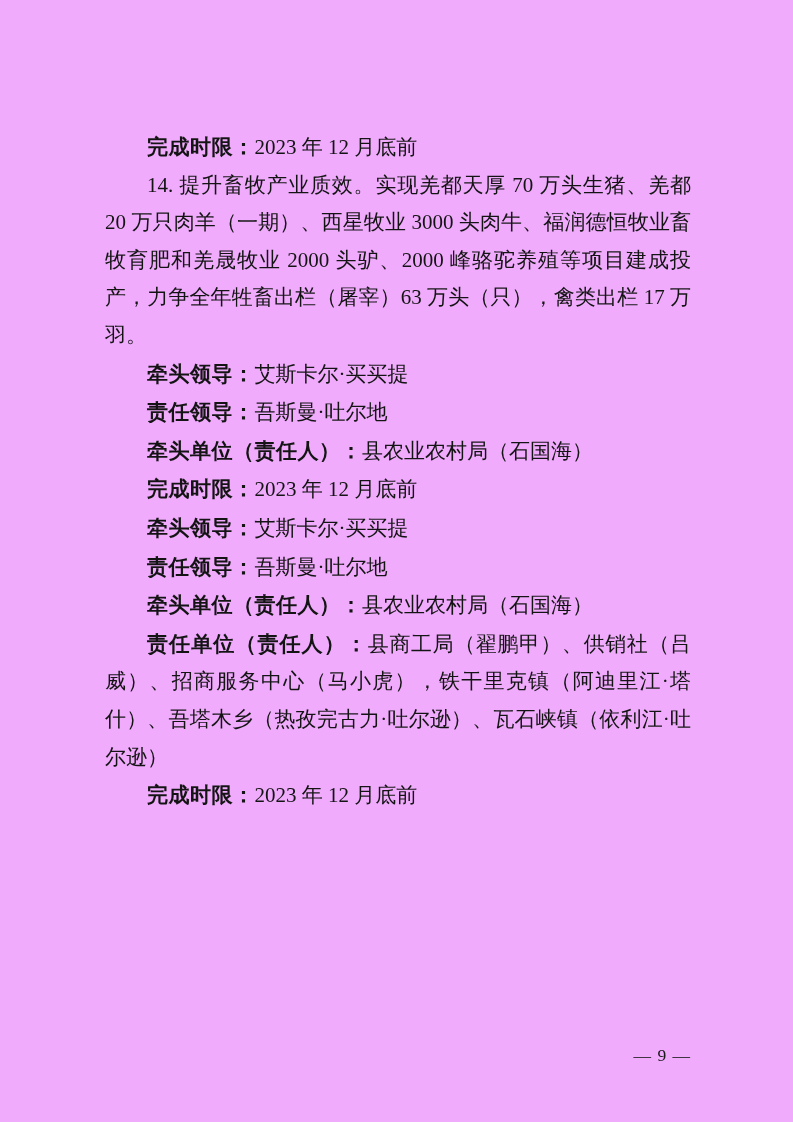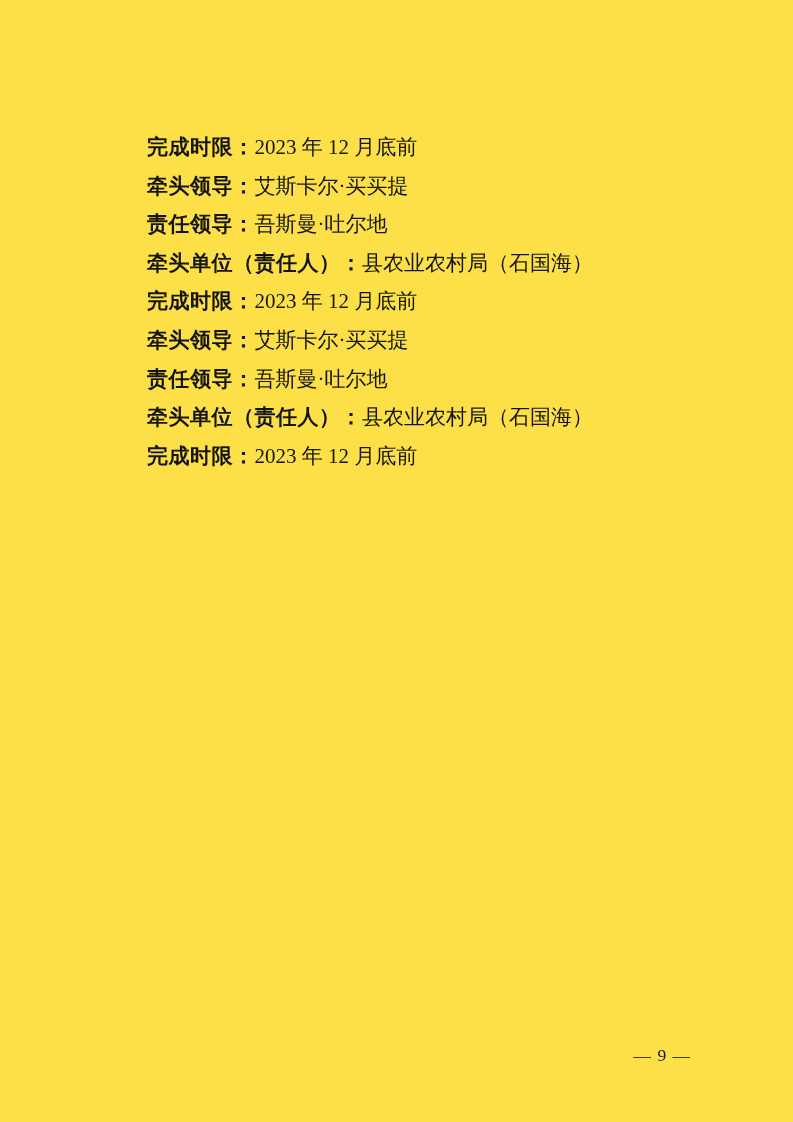--- a/index.html
+++ b/index.html
@@ -4,21 +4,21 @@
 <style>
   html, body {
     margin: 0;
     padding: 0;
     background: #ffffff;
   }
   .page {
     position: relative;
     width: 793px;
     height: 1122px;
-    background: #fde047;
+    background: #f0abfc;
     overflow: hidden;
     font-family: "Liberation Serif", "DejaVu Serif", serif;
     color: #141414;
   }
   .content {
     position: absolute;
     left: 105px;
     top: 128px;
     width: 586px;
     font-size: 21px;
@@ -49,23 +49,25 @@
     letter-spacing: 1px;
     font-family: "Liberation Serif", "DejaVu Serif", serif;
   }
 </style>
 </head>
 <body>
 
 <div class="page">
   <div class="content">
       <p class="para"><span class="label-bold">完成时限：</span><span class="body-text">2023 年 12 月底前</span></p>
+      <p class="para"><span class="body-text">14. 提升畜牧产业质效。实现羌都天厚 70 万头生猪、羌都 20 万只肉羊（一期）、西星牧业 3000 头肉牛、福润德恒牧业畜牧育肥和羌晟牧业 2000 头驴、2000 峰骆驼养殖等项目建成投产，力争全年牲畜出栏（屠宰）63 万头（只），禽类出栏 17 万羽。</span></p>
       <p class="para"><span class="label-bold">牵头领导：</span><span class="body-text">艾斯卡尔·买买提</span></p>
       <p class="para"><span class="label-bold">责任领导：</span><span class="body-text">吾斯曼·吐尔地</span></p>
       <p class="para"><span class="label-bold">牵头单位（责任人）：</span><span class="body-text">县农业农村局（石国海）</span></p>
       <p class="para"><span class="label-bold">完成时限：</span><span class="body-text">2023 年 12 月底前</span></p>
       <p class="para"><span class="label-bold">牵头领导：</span><span class="body-text">艾斯卡尔·买买提</span></p>
       <p class="para"><span class="label-bold">责任领导：</span><span class="body-text">吾斯曼·吐尔地</span></p>
       <p class="para"><span class="label-bold">牵头单位（责任人）：</span><span class="body-text">县农业农村局（石国海）</span></p>
+      <p class="para"><span class="label-bold">责任单位（责任人）：</span><span class="body-text">县商工局（翟鹏甲）、供销社（吕威）、招商服务中心（马小虎），铁干里克镇（阿迪里江·塔什）、吾塔木乡（热孜完古力·吐尔逊）、瓦石峡镇（依利江·吐尔逊）</span></p>
       <p class="para"><span class="label-bold">完成时限：</span><span class="body-text">2023 年 12 月底前</span></p>
     </div>
   <div class="footer-pagenum">— 9 —</div>
 </div>
 
 </body></html>

